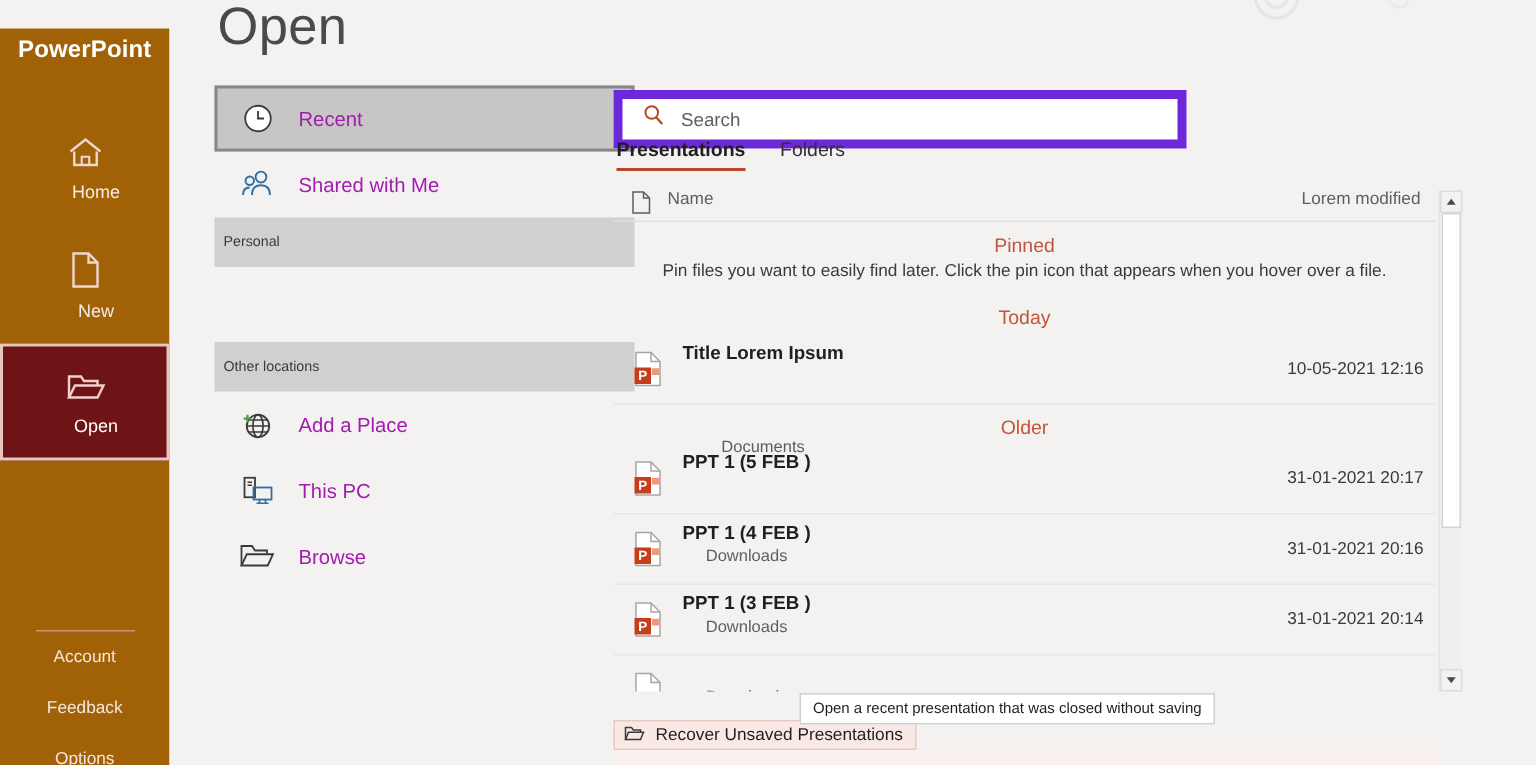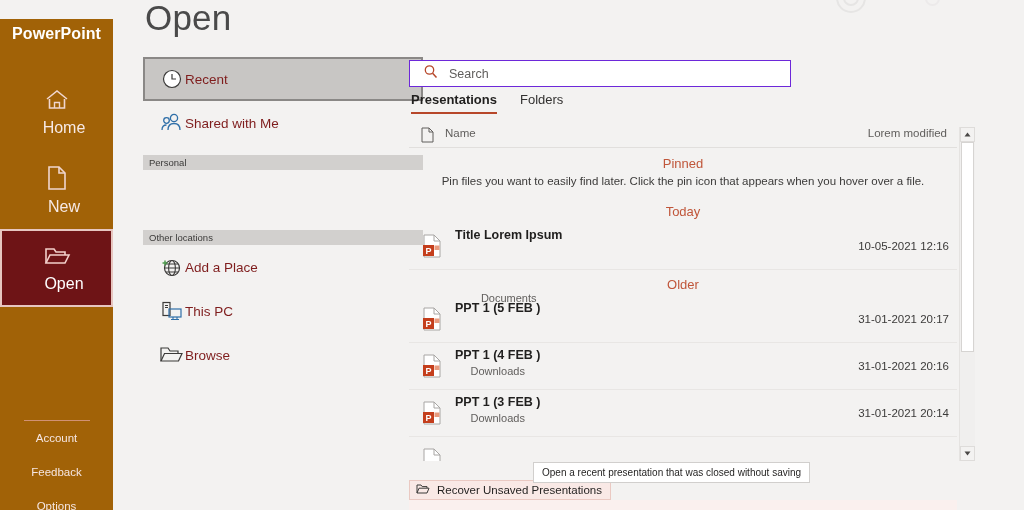--- a/index.html
+++ b/index.html
@@ -27,21 +27,21 @@
     color: #ffffff;
   }
   .rail-item {
     width: 113px; height: 78px;
     display: flex; flex-direction: column; align-items: center; justify-content: center;
     gap: 7px;
     border: 2px solid transparent;
     cursor: default;
   }
   .rail-item .glyph { display: block; line-height: 0; }
-  .rail-item .lbl { font-size: 16px; color: #f7e9e6; padding-left: 15px; }
+  .rail-item .lbl { font-size: 12px; color: #f7e9e6; padding-left: 15px; }
   .rail-item.is-active {
     background: #6e1416;
     border: 2px solid #e7c6c0;
   }
   .rail-item.is-active .lbl { color: #ffffff; }
   #rail-spacer-home { height: 30px; }
   .rail-sep {
     width: 66px; height: 1px; background: #d99a87; opacity: .85;
     margin: 0 auto;
   }
@@ -68,45 +68,45 @@
   .ghost-a { width: 30px; height: 30px; left: 723px; top: -17px; }
   .ghost-a2 { width: 16px; height: 16px; left: 730px; top: -10px; }
   .ghost-b { width: 15px; height: 15px; left: 812px; top: -9px; border-color:#eceaea; }
 
   
   .places {
     position: absolute; left: 30px; top: 57px;
     width: 280px;
   }
   .place-row {
-    height: 44px; display: flex; align-items: center; 
+    height: 44px; display: flex; align-items: center; gap: 14px;
     padding-left: 14px;
-    font-size: 13.5px; color: #7f1d1d;
+    font-size: 13.5px; color: #a21caf;
     border: 2px solid transparent;
   }
   .place-row.is-selected {
     background: #c8c6c4;
     border: 2px solid #8a8886;
   }
   .place-icon { width: 26px; height: 26px; display:flex; align-items:center; justify-content:center; }
   .group-head {
-    height: 15px; background: #d2d0ce;
+    height: 33px; background: #d2d0ce;
     font-size: 9.5px; color: #3b3a39;
     display: flex; align-items: center; padding-left: 6px;
-    margin-top: 10px;
+    margin-top: 0;
   }
   .group-gap { height: 50px; }
 
   
   .content { position: absolute; left: 296px; top: 0; width: 600px; }
 
   .search-box {
     position: absolute; left: 0; top: 60px;
-    width: 382px; height: 27px;
-    background: #ffffff; border: 1px solid #6d28d9;
+    width: 382px; height: 39px;
+    background: #ffffff; border: 6px solid #6d28d9;
     display: flex; align-items: center; gap: 10px; padding-left: 13px;
   }
   .search-box .sp { font-size: 12.5px; color: #605e5c; }
 
   .tabs { position: absolute; left: 2px; top: 92px; display: flex; gap: 23px; }
   .tab { font-size: 13px; color: #323130; padding-bottom: 5px; }
   .tab.is-active { font-weight: bold; color: #201f1e; border-bottom: 2px solid #b7472a; }
 
   .list-head {
     position: absolute; left: 0; top: 127px; width: 548px;

